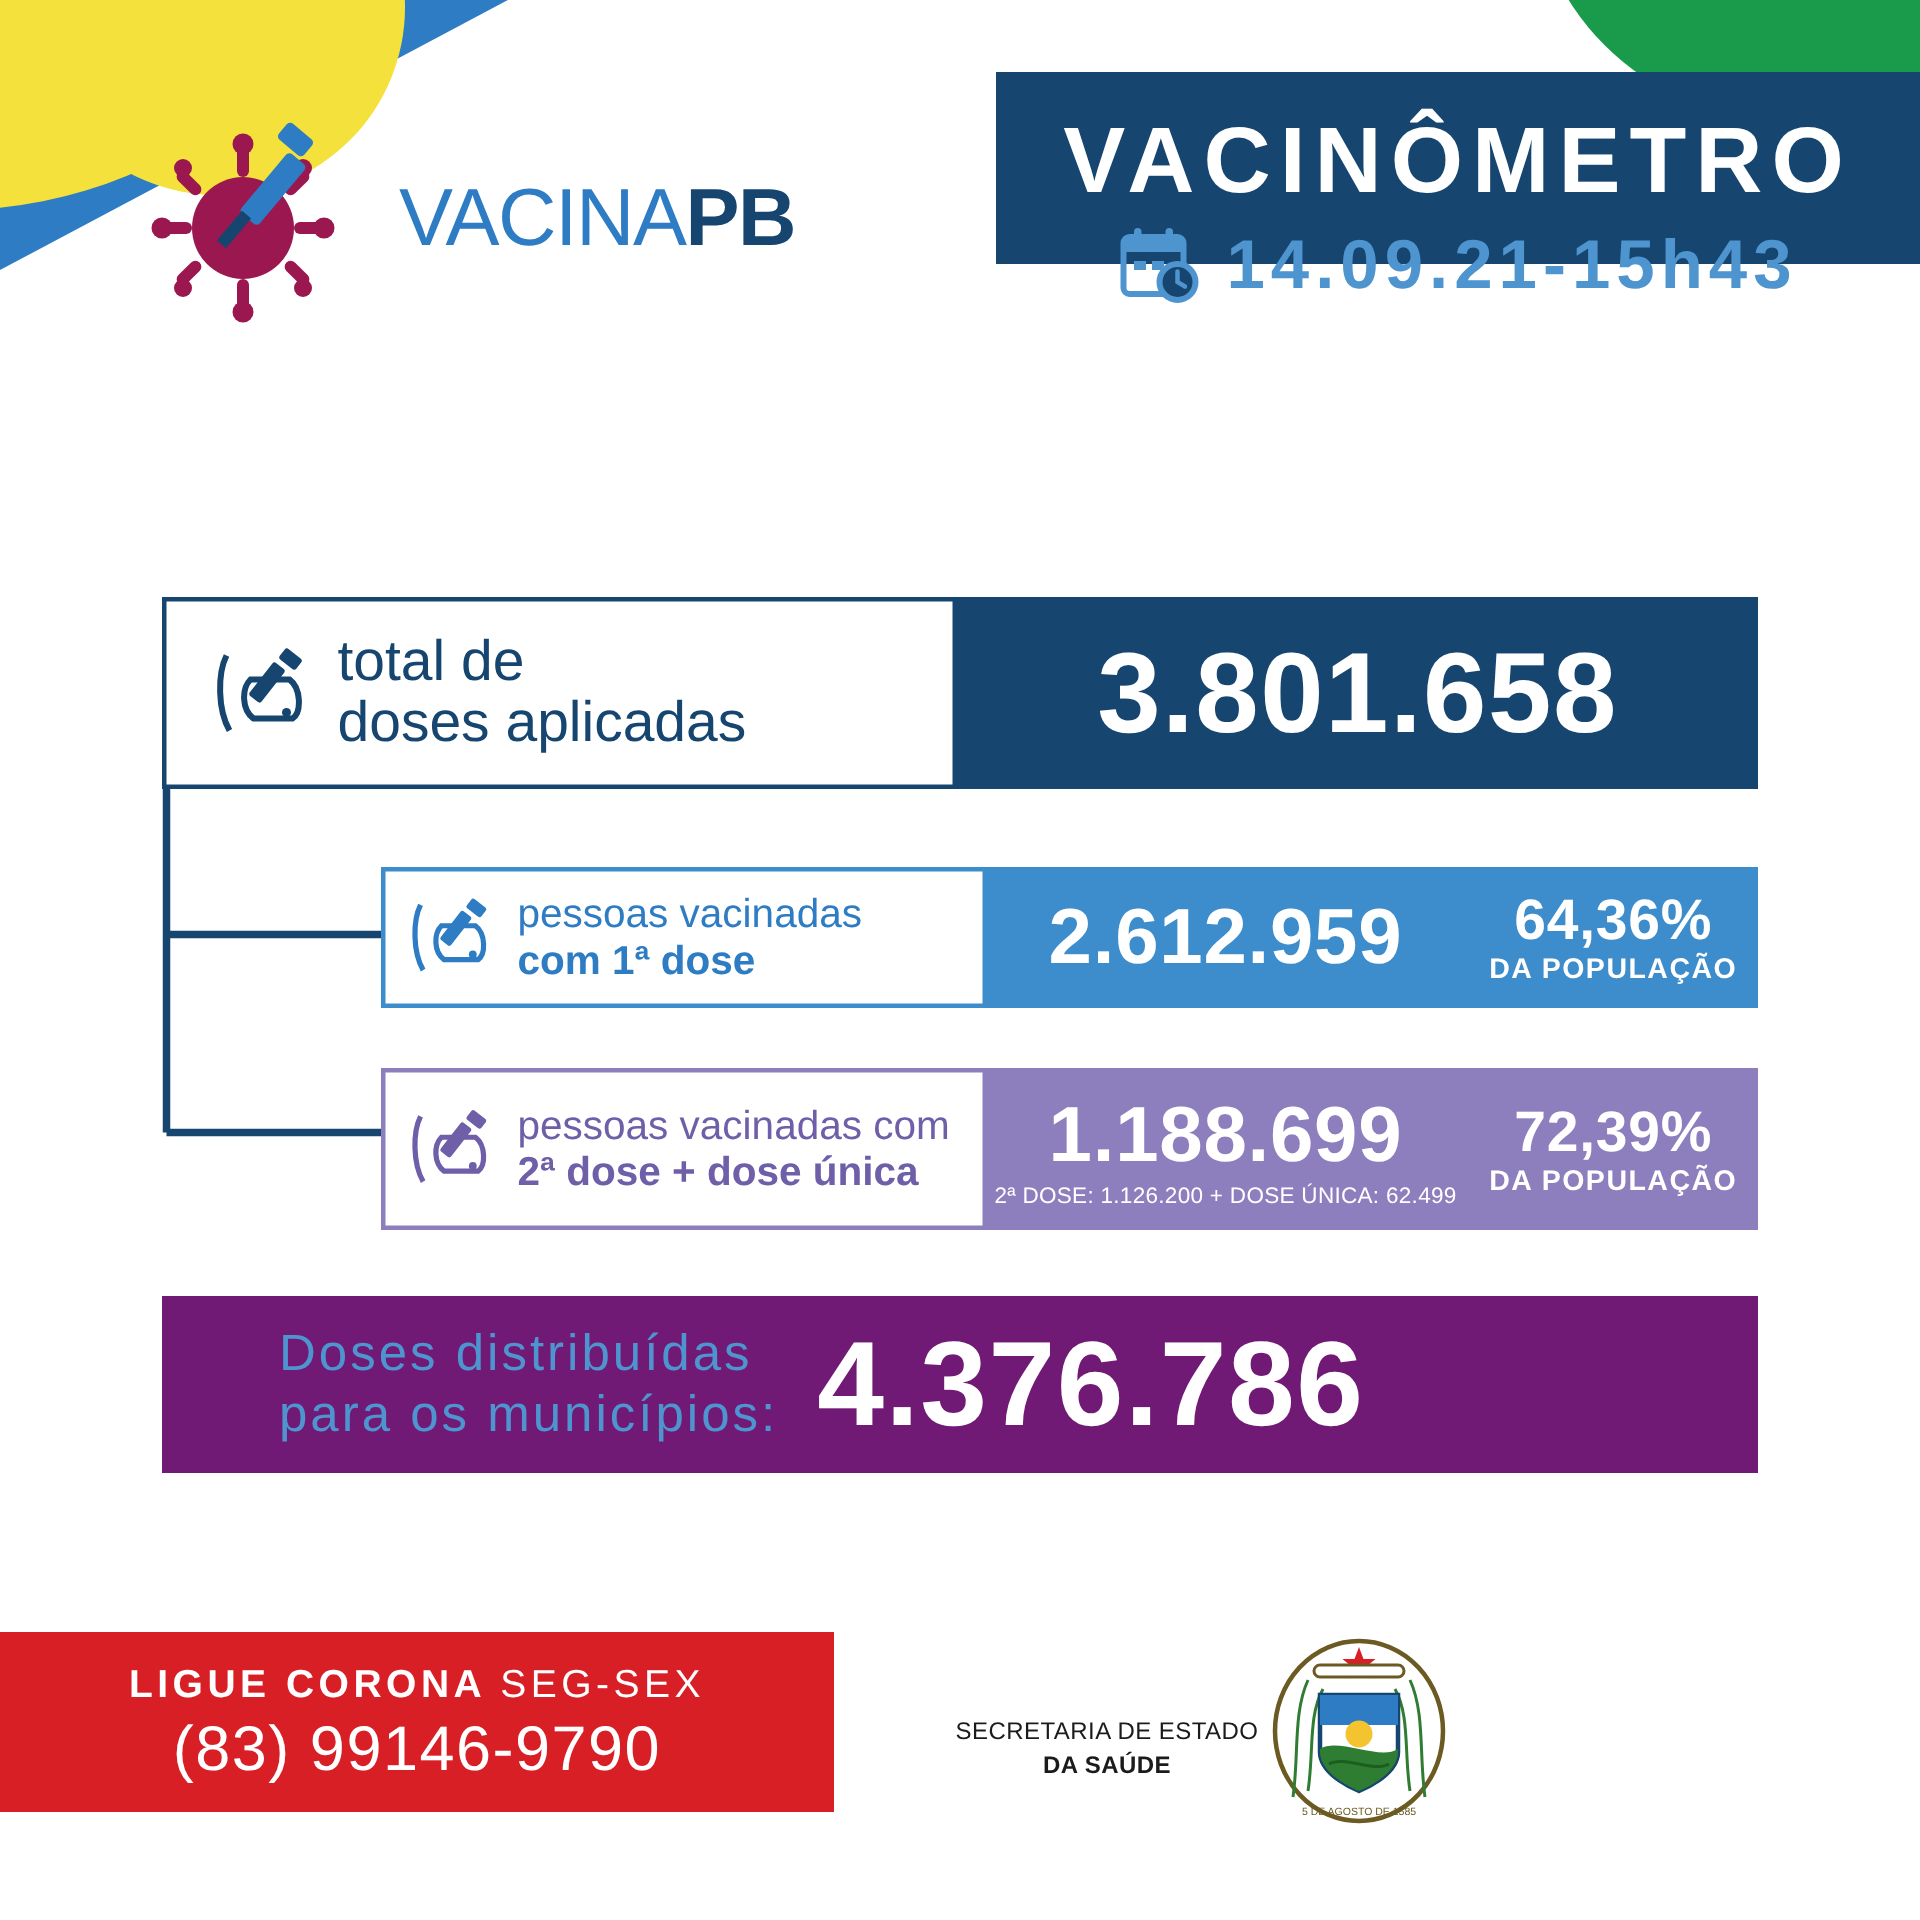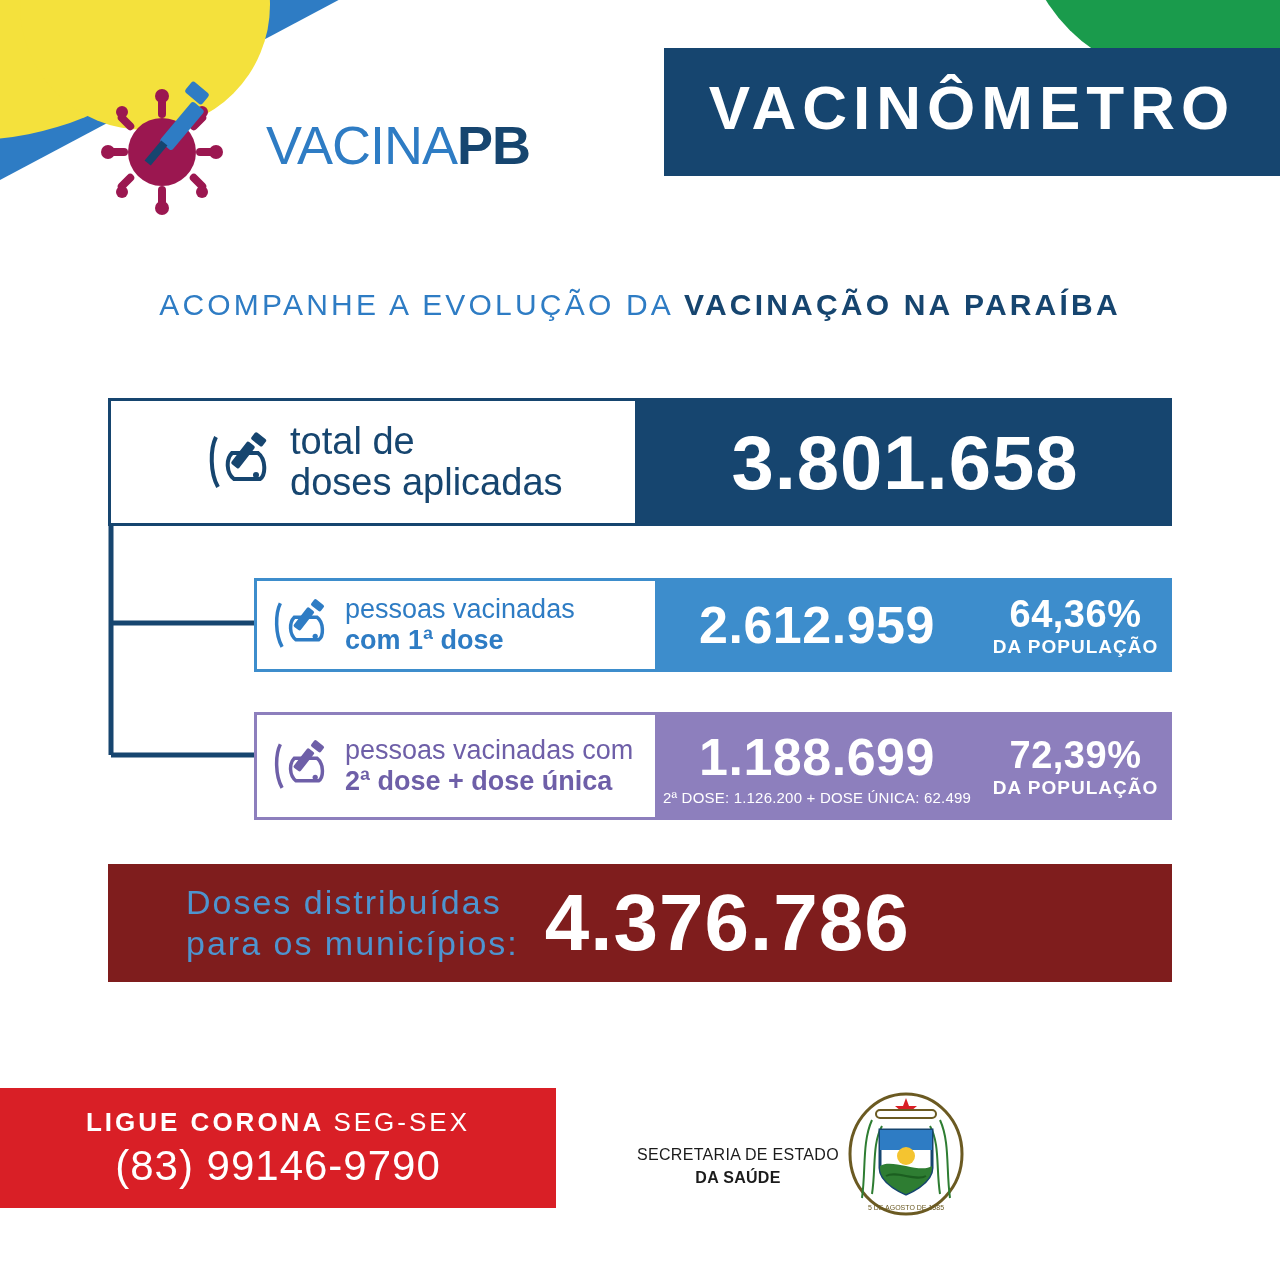--- a/index.html
+++ b/index.html
@@ -117,21 +117,21 @@
     align-items: stretch;
   }
   .row-total .label-box {
     background: #ffffff;
     border: 3px solid #16456f;
     box-sizing: border-box;
     width: 530px;
     display: flex;
     align-items: center;
     gap: 14px;
-    padding-left: 97px;
+    padding-left: 32px;
   }
   .row-total .lbl {
     color: #16456f;
     font-size: 38px;
     line-height: 1.08;
     font-weight: 400;
   }
   .row-total .value {
     flex: 1;
     display: flex;
@@ -202,21 +202,21 @@
     color: #ffffff;
   }
   .pct .big { font-size: 38px; font-weight: 700; display: block; letter-spacing: 0.5px; }
   .pct .small { font-size: 19px; font-weight: 700; letter-spacing: 1px; display: block; }
 
   
   .row-dist {
     position: absolute;
     top: 864px; left: 108px;
     width: 1064px; height: 118px;
-    background: #7f1d1d;
+    background: #701a75;
     display: flex;
     align-items: center;
     padding-left: 78px;
     box-sizing: border-box;
   }
   .row-dist .lbl {
     color: #4e94cf;
     font-size: 34px;
     font-weight: 400;
     letter-spacing: 2px;
@@ -334,25 +334,35 @@
         <rect x="52" y="70" width="8" height="26" fill="#16456f" transform="rotate(40 56 83)"></rect>
       </g>
     </svg>
     <div class="logo-text">
       <span>VACINA</span><b>PB</b>
     </div>
   </div>
 
   <div class="header-panel">
     <div class="header-title">VACINÔMETRO</div>
-  </div>
-
-  <div class="subtitle">
-    <span>ACOMPANHE A EVOLUÇÃO DA </span><b>VACINAÇÃO NA PARAÍBA</b>
-  </div>
+    <div class="header-date-row">
+      <svg class="cal-icon" viewBox="0 0 54 52">
+        <rect x="3" y="8" width="40" height="38" rx="4" fill="none" stroke="#4e94cf" stroke-width="4"></rect>
+        <rect x="3" y="8" width="40" height="10" fill="#4e94cf"></rect>
+        <rect x="10" y="2" width="5" height="10" rx="2.5" fill="#4e94cf"></rect>
+        <rect x="31" y="2" width="5" height="10" rx="2.5" fill="#4e94cf"></rect>
+        <rect x="10" y="24" width="8" height="6" fill="#4e94cf"></rect>
+        <rect x="22" y="24" width="8" height="6" fill="#4e94cf"></rect>
+        <circle cx="39" cy="38" r="12" fill="#16456f" stroke="#4e94cf" stroke-width="4"></circle>
+        <path d="M39 31 L39 38 L44 41" stroke="#4e94cf" stroke-width="3" fill="none" stroke-linecap="round"></path>
+      </svg>
+      <div class="header-date">14.09.21-15h43</div>
+    </div>
+  </div>
+
 
   <svg class="tree" width="160" height="420" viewBox="0 0 160 420">
     <path d="M3 3 L3 360" stroke="#16456f" stroke-width="5" fill="none"></path>
     <path d="M3 228 L148 228" stroke="#16456f" stroke-width="5" fill="none"></path>
     <path d="M3 360 L148 360" stroke="#16456f" stroke-width="5" fill="none"></path>
   </svg>
 
   <div class="row-total">
     <div class="label-box">
       <svg width="68" height="62" viewBox="0 0 68 62">

